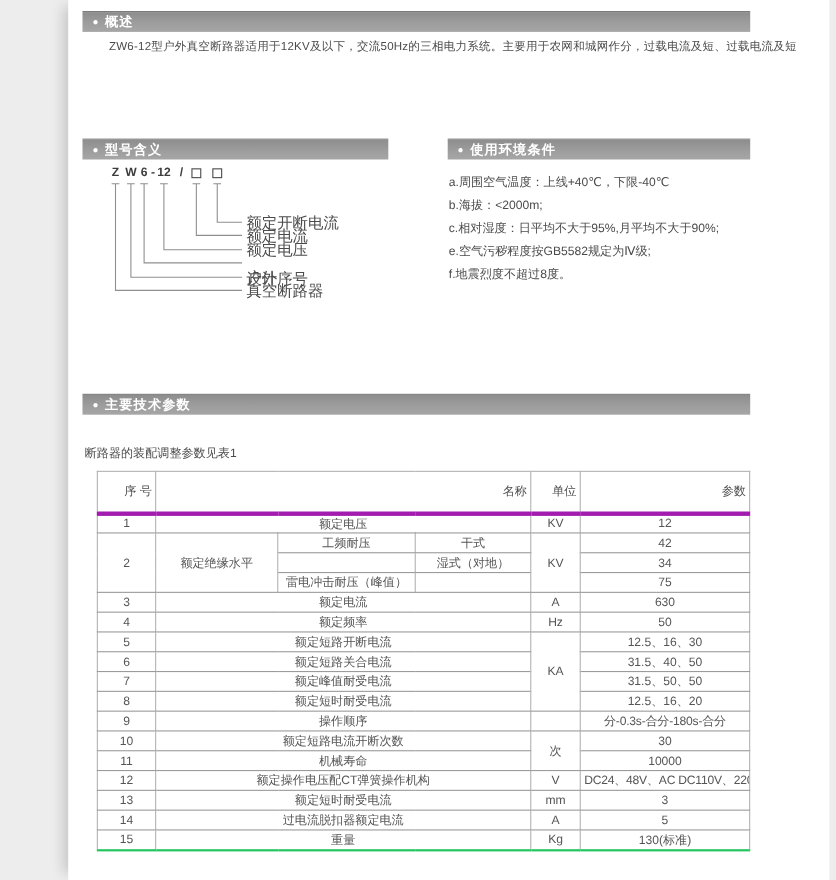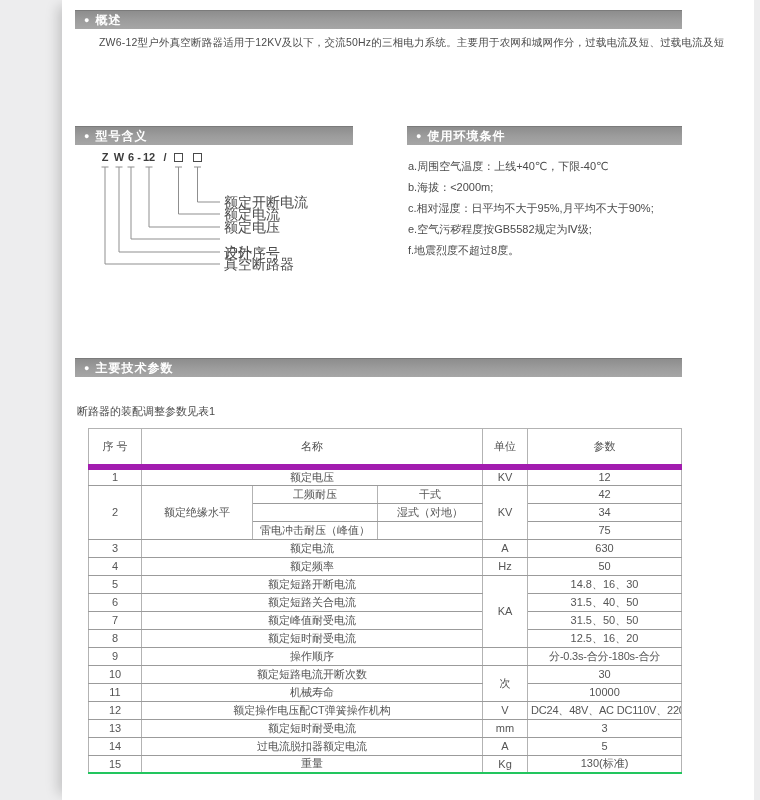--- a/index.html
+++ b/index.html
@@ -58,21 +58,21 @@
     border-collapse:collapse; table-layout:fixed;
     border:1px solid #979797;
   }
   table.params td {
     border:1px solid #b3b3b3;
     border-bottom:1px solid #9b9b9b;
     height:18px; font-size:11px; color:#555555;
     text-align:center; padding:0 3px;
     overflow:hidden; white-space:nowrap;
   }
-  tr.thead td { height:38px; border-bottom:6px solid #a21caf; color:#4e4e4e; }
+  tr.thead td { height:38px; border-bottom:4px solid #a21caf; color:#4e4e4e;text-align:right; }
   td.nm { text-align:left; padding-left:13px; }
   td.bl { border-bottom:1px solid #cfcfcf; }   
   tr.last td { border-bottom:2px solid #22c55e; }
   td.tight { font-size:10px; letter-spacing:-0.2px; }
 </style>
 </head>
 <body>
 
 <div class="page">
 
@@ -185,21 +185,21 @@
         <td>4</td>
         <td colspan="3" class="nm">额定频率</td>
         <td>Hz</td>
         <td>50</td>
       </tr>
 
       <tr>
         <td>5</td>
         <td colspan="3" class="nm">额定短路开断电流</td>
         <td rowspan="4">KA</td>
-        <td>14.8、16、30</td>
+        <td>12.5、16、30</td>
       </tr>
       <tr>
         <td>6</td>
         <td colspan="3" class="nm">额定短路关合电流</td>
         <td>31.5、40、50</td>
       </tr>
       <tr>
         <td>7</td>
         <td colspan="3" class="nm">额定峰值耐受电流</td>
         <td>31.5、50、50</td>

